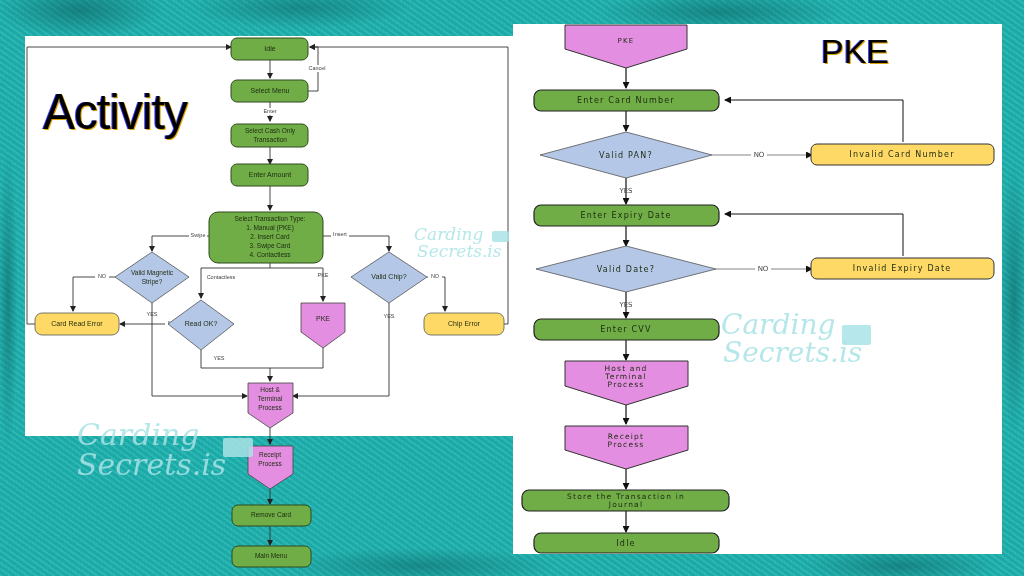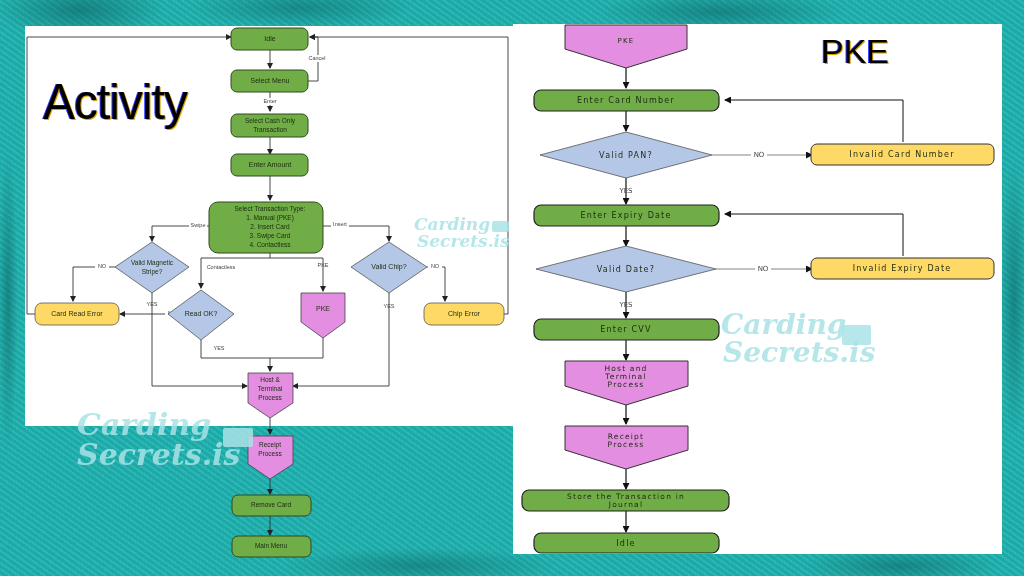--- a/index.html
+++ b/index.html
@@ -11,41 +11,41 @@
         radial-gradient(ellipse 160px 30px at 300px 8px, rgba(10,90,90,0.45), transparent 70%),
         radial-gradient(ellipse 180px 30px at 720px 12px, rgba(10,90,90,0.5), transparent 70%),
         radial-gradient(ellipse 140px 26px at 900px 566px, rgba(10,90,90,0.5), transparent 70%),
         radial-gradient(ellipse 200px 26px at 420px 566px, rgba(10,90,90,0.45), transparent 70%),
         radial-gradient(ellipse 20px 200px at 1014px 300px, rgba(10,90,90,0.5), transparent 70%),
         radial-gradient(ellipse 14px 220px at 8px 300px, rgba(10,90,90,0.5), transparent 70%),
         repeating-linear-gradient(35deg, rgba(255,255,255,0.06) 0 2px, rgba(0,60,60,0.08) 2px 5px);
       font-family: "Liberation Sans", sans-serif;
     }
     .panel { position: absolute; background: #ffffff; }
-    #left-panel { left: 25px; top: 26px; width: 489px; height: 400px; }
+    #left-panel { left: 25px; top: 36px; width: 489px; height: 400px; }
     #right-panel { left: 513px; top: 24px; width: 489px; height: 530px; }
     svg { position: absolute; left: 0; top: 0; overflow: visible; }
     .node-text { font-family: "Liberation Sans", sans-serif; fill: #1d2a10; text-anchor: middle; dominant-baseline: middle; }
     .lbl { font-family: "Liberation Sans", sans-serif; fill: #444; font-size: 5.5px; text-anchor: middle; dominant-baseline: middle; }
     .rlbl { font-family: "DejaVu Sans", sans-serif; fill: #444; font-size: 7px; text-anchor: middle; dominant-baseline: middle; }
     .rtext { font-family: "DejaVu Sans", sans-serif; fill: #1d2a10; text-anchor: middle; dominant-baseline: middle; letter-spacing: 1.2px; }
     .title-activity {
       position: absolute; left: 18px; top: 48px; font-size: 48px; color: #000;
       font-family: "Liberation Sans", sans-serif; letter-spacing: -1px;
       text-shadow: 1px 1px 0 #d9a000, -1px 0 0 #3a3aff;
       transform: scaleY(1.05);
     }
     .title-pke {
       position: absolute; left: 308px; top: 8px; font-size: 34px; color: #000;
       font-family: "Liberation Sans", sans-serif;
       text-shadow: 1px 1px 0 #d9a000, -1px 0 0 #3a3aff;
     }
     .watermark {
       position: absolute; color: #a9e3e6; font-family: "DejaVu Serif", serif;
-      font-style: italic; font-weight: bold; line-height: 1.0; opacity: 0.85;
+      font-style: italic; font-weight: normal; line-height: 1.0; opacity: 0.85;
     }
     .watermark .wm-line { display: block; }
     .wm-card {
       position: absolute; background: #a9e3e6; border-radius: 2px; opacity: 0.85;
     }
   </style>
 </head>
 <body>
 
 <div class="panel" id="left-panel">

